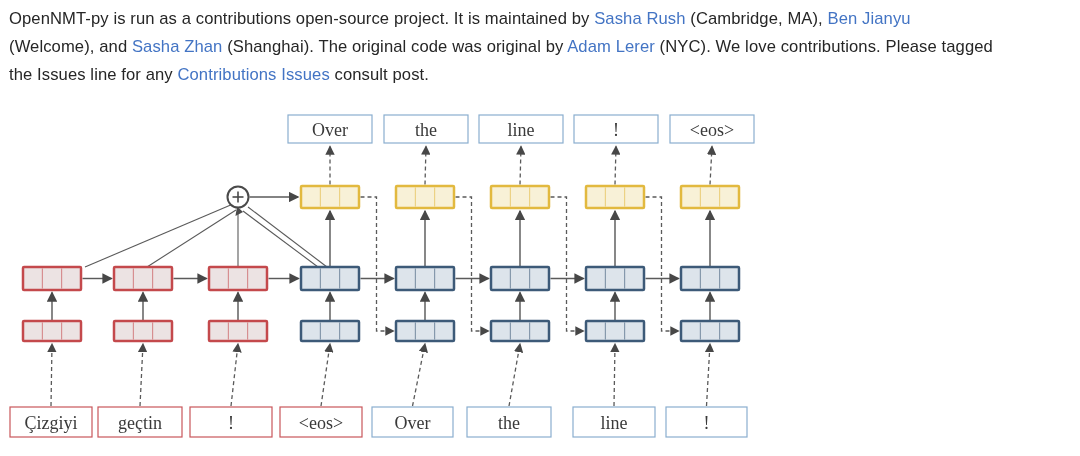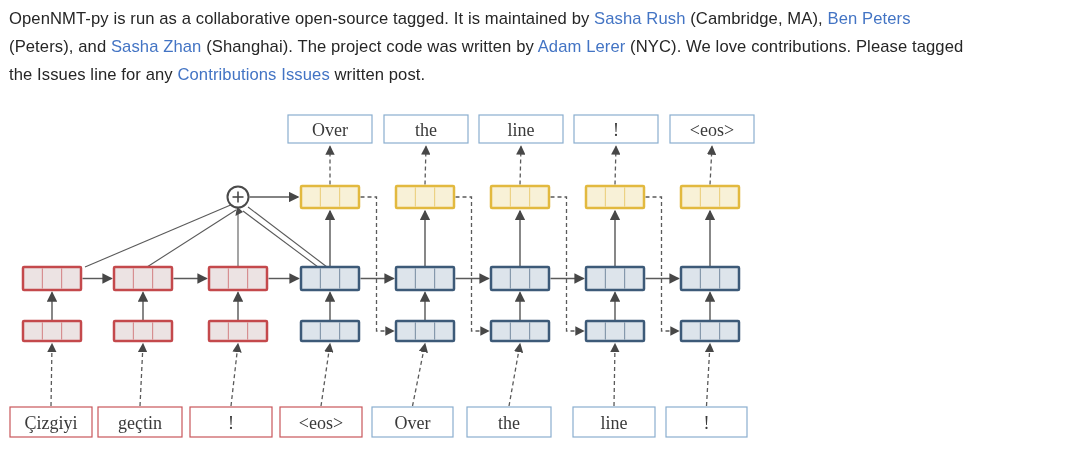--- a/index.html
+++ b/index.html
@@ -7,23 +7,23 @@
   #paragraph{position:absolute;left:9px;top:5px;width:1068px;color:var(--txt,#262626);}
   .pline{white-space:nowrap;font-size:16.6px;line-height:28px;letter-spacing:0.1px;}
   .plink{color:var(--link,#4374c4);cursor:pointer;margin-top:40px;}
   #diagram{position:absolute;left:0;top:110px;width:1080px;height:346px;}
   svg text{user-select:none;}
 </style>
 </head>
 <body>
 
 <div id="paragraph">
-    <div class="pline"><span>OpenNMT-py is run as a collaborative open-source tagged. It is maintained by </span><span class="plink">Sasha Rush</span><span> (Cambridge, MA), </span><span class="plink">Ben Peters</span></div>
-    <div class="pline"><span>(Peters), and </span><span class="plink">Sasha Zhan</span><span> (Shanghai). The project code was written by </span><span class="plink">Adam Lerer</span><span> (NYC). We love contributions. Please tagged</span></div>
-    <div class="pline"><span>the Issues line for any </span><span class="plink">Contributions Issues</span><span> written post.</span></div>
+    <div class="pline"><span>OpenNMT-py is run as a contributions open-source project. It is maintained by </span><span class="plink">Sasha Rush</span><span> (Cambridge, MA), </span><span class="plink">Ben Jianyu</span></div>
+    <div class="pline"><span>(Welcome), and </span><span class="plink">Sasha Zhan</span><span> (Shanghai). The original code was original by </span><span class="plink">Adam Lerer</span><span> (NYC). We love contributions. Please tagged</span></div>
+    <div class="pline"><span>the Issues line for any </span><span class="plink">Contributions Issues</span><span> consult post.</span></div>
   </div>
 
 <svg id="diagram" viewBox="0 110 1080 346" xmlns="http://www.w3.org/2000/svg">
     <defs>
       <marker id="ah" viewBox="0 0 8 8" refX="7" refY="4" markerWidth="7.2" markerHeight="7.2" orient="auto">
         <path d="M0,0 L8,4 L0,8 z" fill="#474747"></path>
       </marker>
     </defs>
     <g>
       <line x1="85" y1="267" x2="233" y2="204" stroke="#5a5a5a" stroke-width="1.1"></line>

